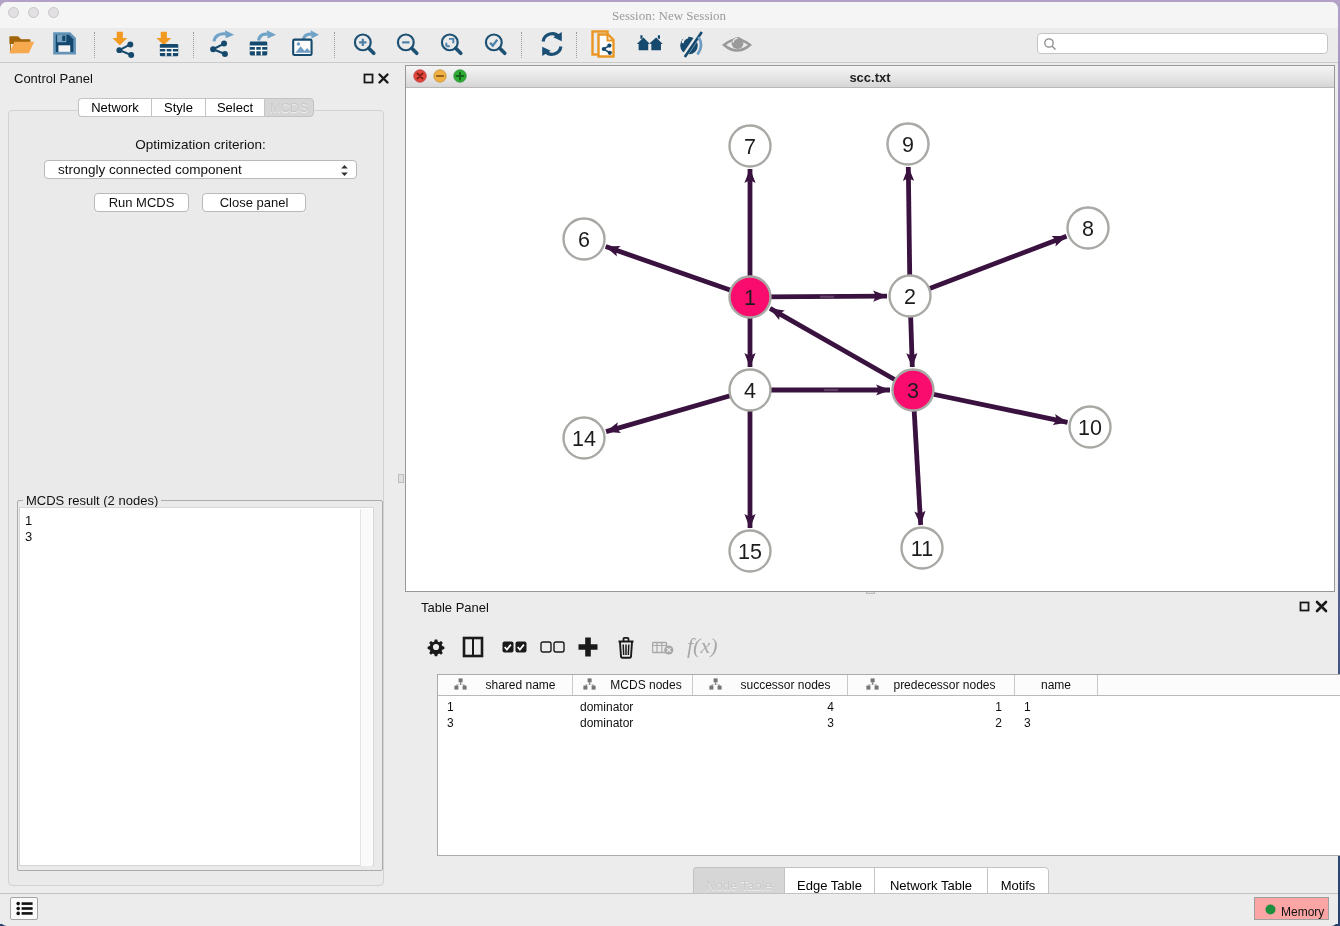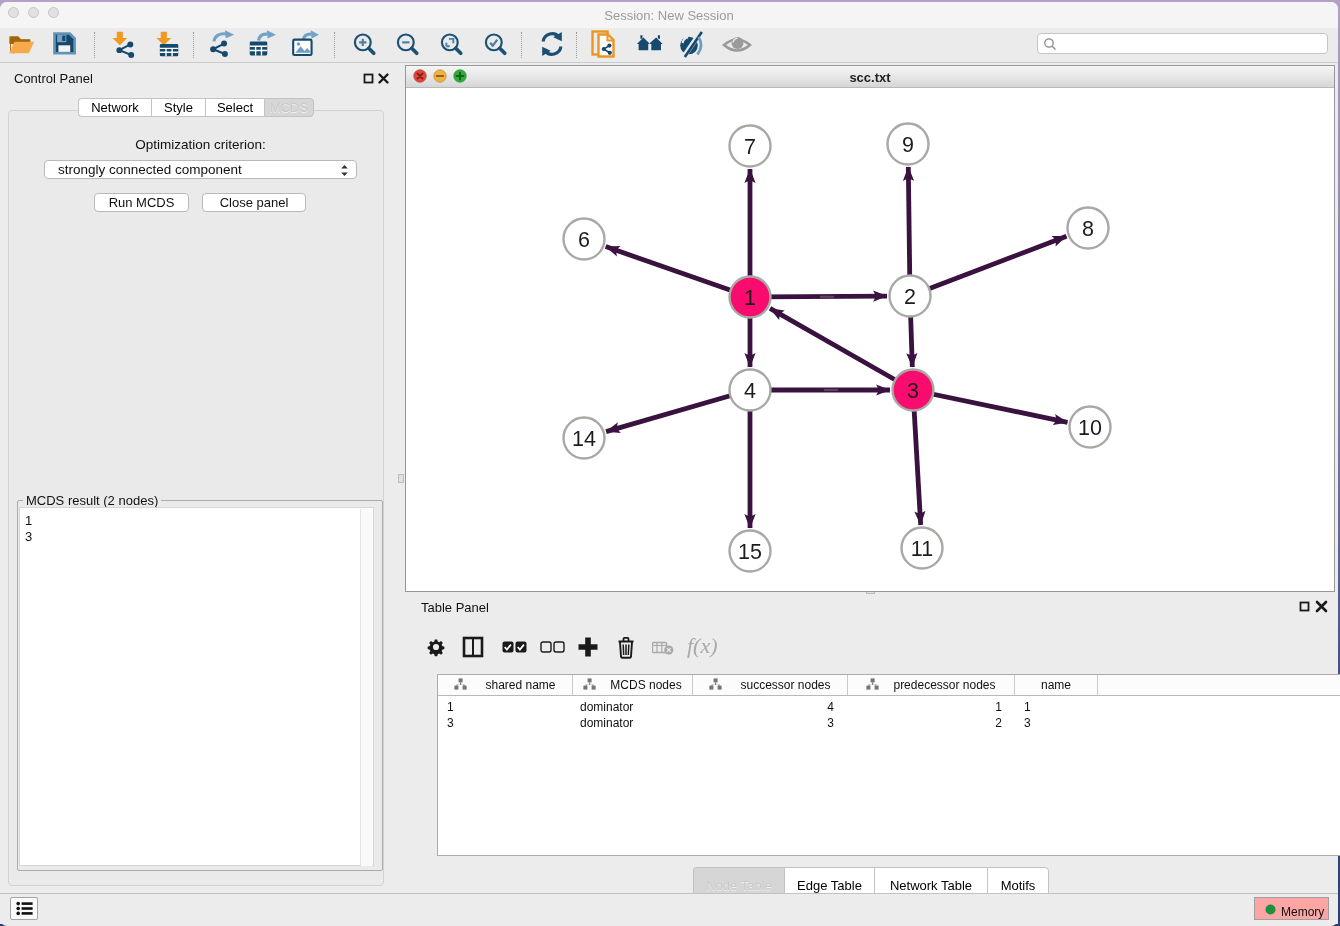--- a/index.html
+++ b/index.html
@@ -1,18 +1,18 @@
 <!DOCTYPE html>
 <html><head><meta charset="utf-8"><style>
 *{margin:0;padding:0;box-sizing:border-box;}
 html,body{width:1340px;height:926px;overflow:hidden;font-family:"Liberation Sans",sans-serif;}
 body{background:linear-gradient(180deg,#b3a1c8 0%,#a294bd 10%,#7a7aa6 45%,#3d5181 75%,#27406e 100%);position:relative;}
 .abs{position:absolute;}
 #win{position:absolute;left:0;top:2px;width:1338px;height:924px;background:#ececec;border-radius:7px;}
-#titlebar{position:absolute;left:0;top:2px;width:1338px;height:29px;background:#f5f5f5;border-radius:7px 7px 0 0;border-bottom:1px solid #15803d;}
+#titlebar{position:absolute;left:0;top:2px;width:1338px;height:29px;background:#f5f5f5;border-radius:7px 7px 0 0;border-bottom:1px solid #15803d;font-family:Liberation Serif, serif;}
 .tl{position:absolute;top:5px;width:11px;height:11px;border-radius:50%;background:#e2e0e2;border:1px solid #c8c6c8;}
 #apptitle{position:absolute;left:0;right:0;top:6px;text-align:center;font-size:13px;color:#9b9b9b;}
 #toolbar{position:absolute;left:0;top:28px;width:1338px;height:35px;background:#ebebeb;border-bottom:1px solid #cacaca;}
 .tsep{position:absolute;top:4px;height:26px;width:1px;border-left:1px dotted #9a9a9a;}
 #searchbox{position:absolute;left:1037px;top:33px;width:291px;height:21px;background:#fff;border:1px solid #c5c5c5;border-radius:4px;}
 #searchbox svg{position:absolute;left:5px;top:3px;}
 
 #cp-title{position:absolute;left:14px;top:71px;font-size:13px;color:#111;}
 #cp-float{left:363px;top:73px;}
 #cp-close{left:377px;top:72px;}

